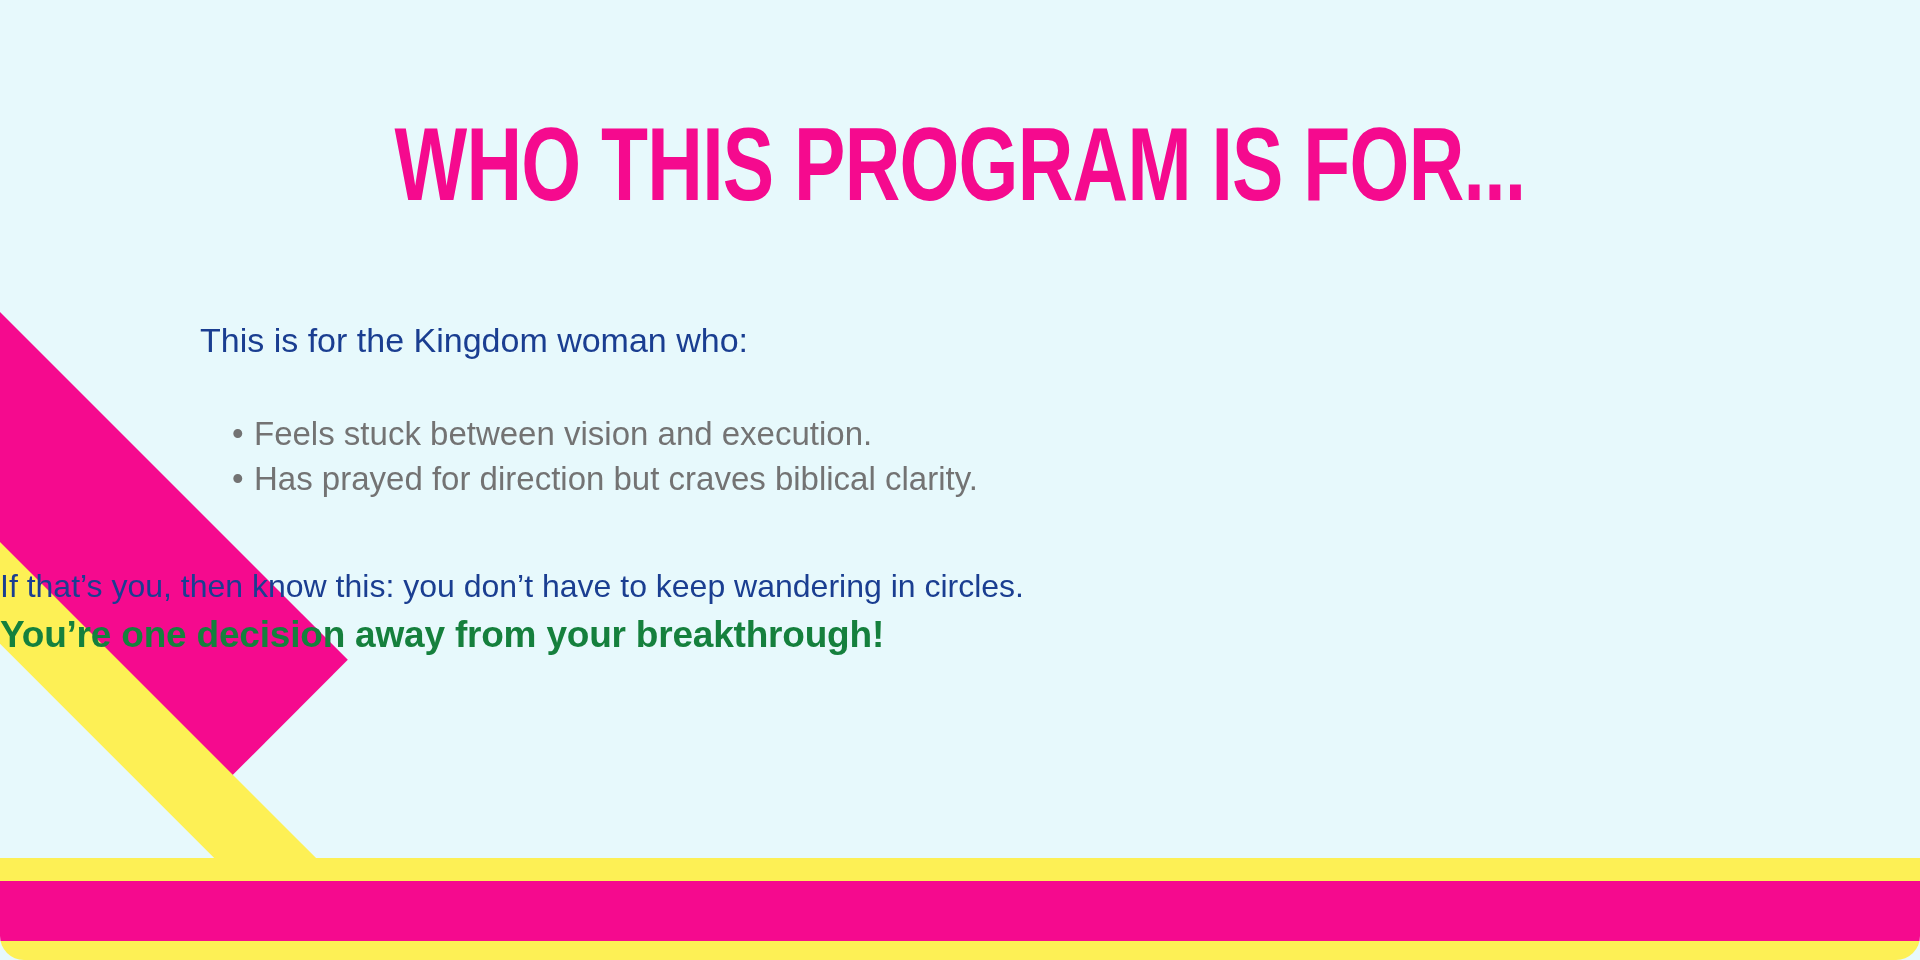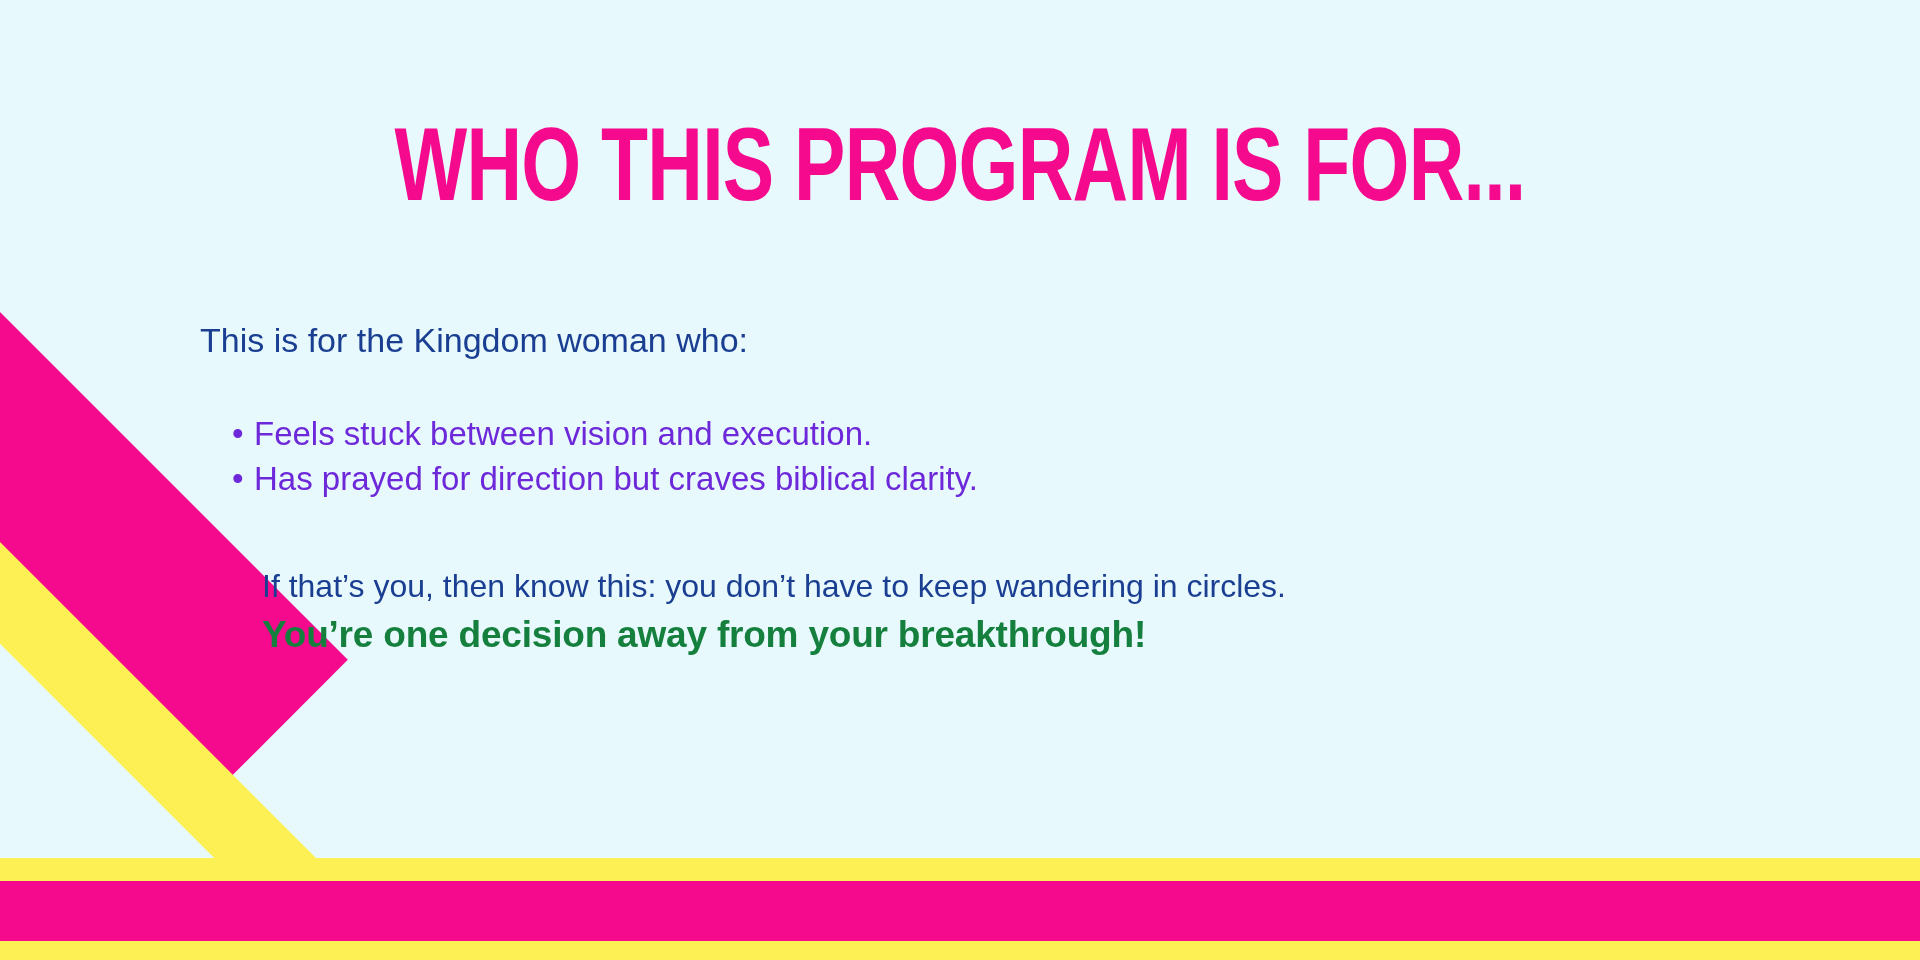--- a/index.html
+++ b/index.html
@@ -14,20 +14,21 @@
     font-family: "Liberation Sans", sans-serif;
     background: #e7f9fc;
   }
 
   #slide {
     position: relative;
     width: 1920px;
     height: 960px;
     background: #e7f9fc;
     overflow: hidden;
+    border-radius: 24px;
   }
 
   
   .corner-deco {
     position: absolute;
     top: 0;
     left: 0;
     width: 620px;
     height: 620px;
     pointer-events: none;
@@ -114,31 +115,30 @@
   }
 
   .bullet-list {
     list-style: none;
     margin: 52px 0 0 0;
     padding: 0 0 0 232px;
   }
   .bullet-item {
     font-size: 33px;
     line-height: 1.35;
-    color: #6d28d9;
+    color: #737373;
     white-space: nowrap;
   }
   .bullet-dot {
     display: inline-block;
     width: 22px;
   }
 
   .closing {
     margin: 64px 0 16px 0;
-    padding-left: 262px;
   }
   .closing-line {
     font-size: 32px;
     line-height: 1.35;
     color: #1a3e91;
     white-space: nowrap;
   }
   .closing-line-bold {
     font-size: 37px;
     font-weight: bold;

